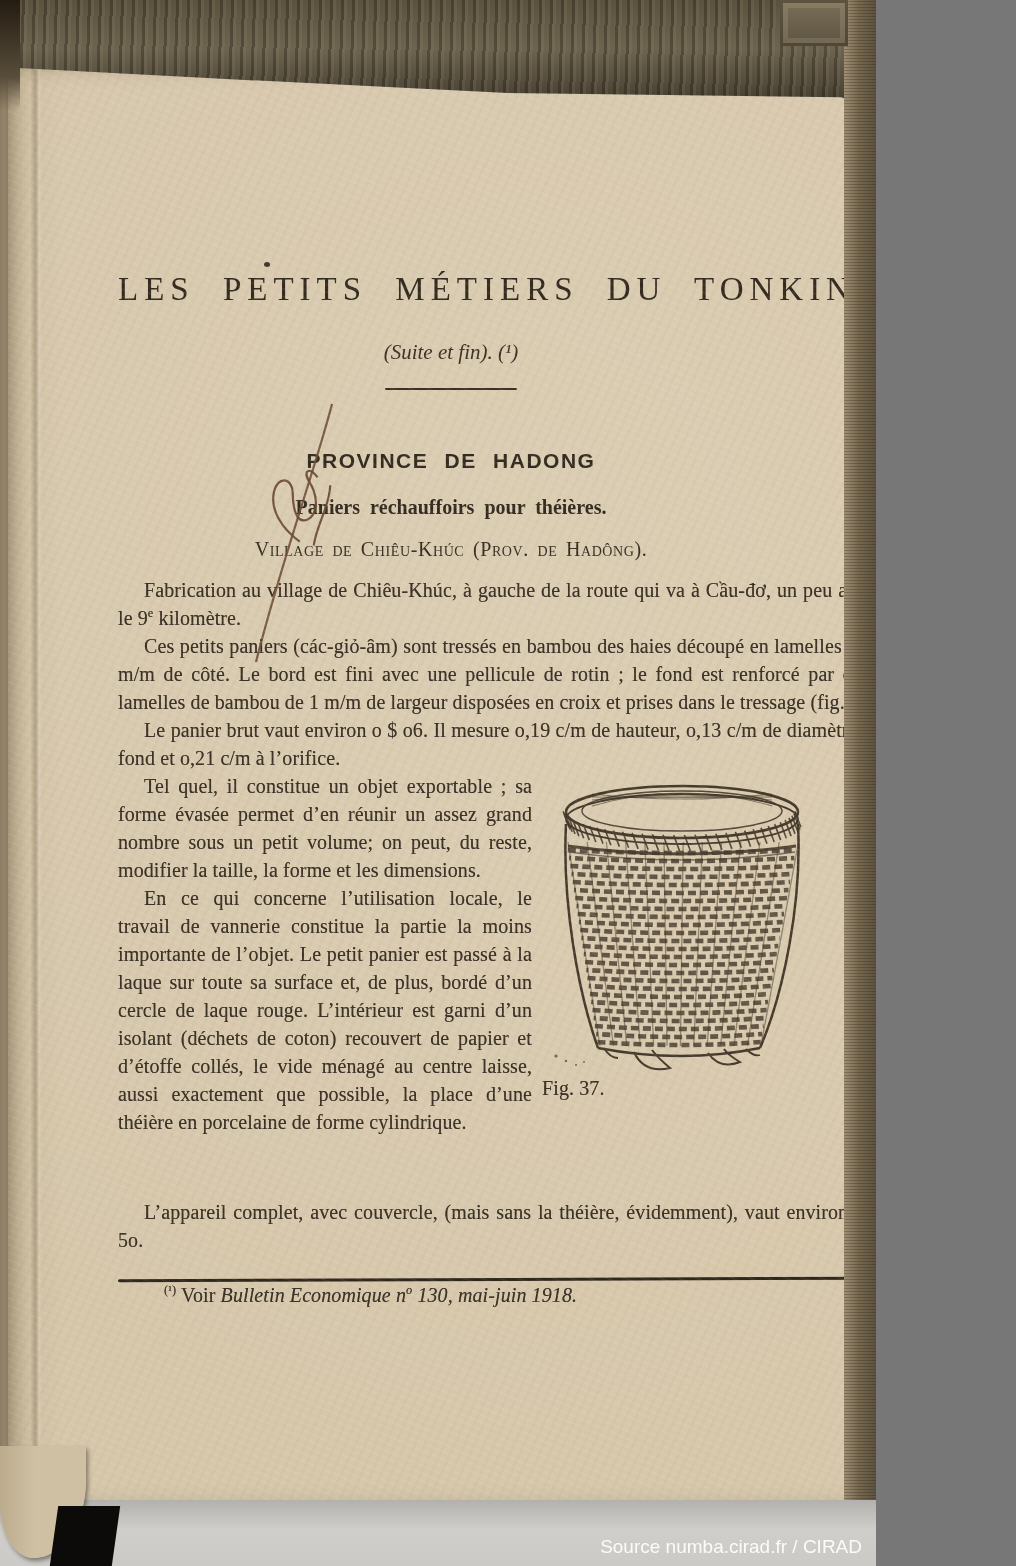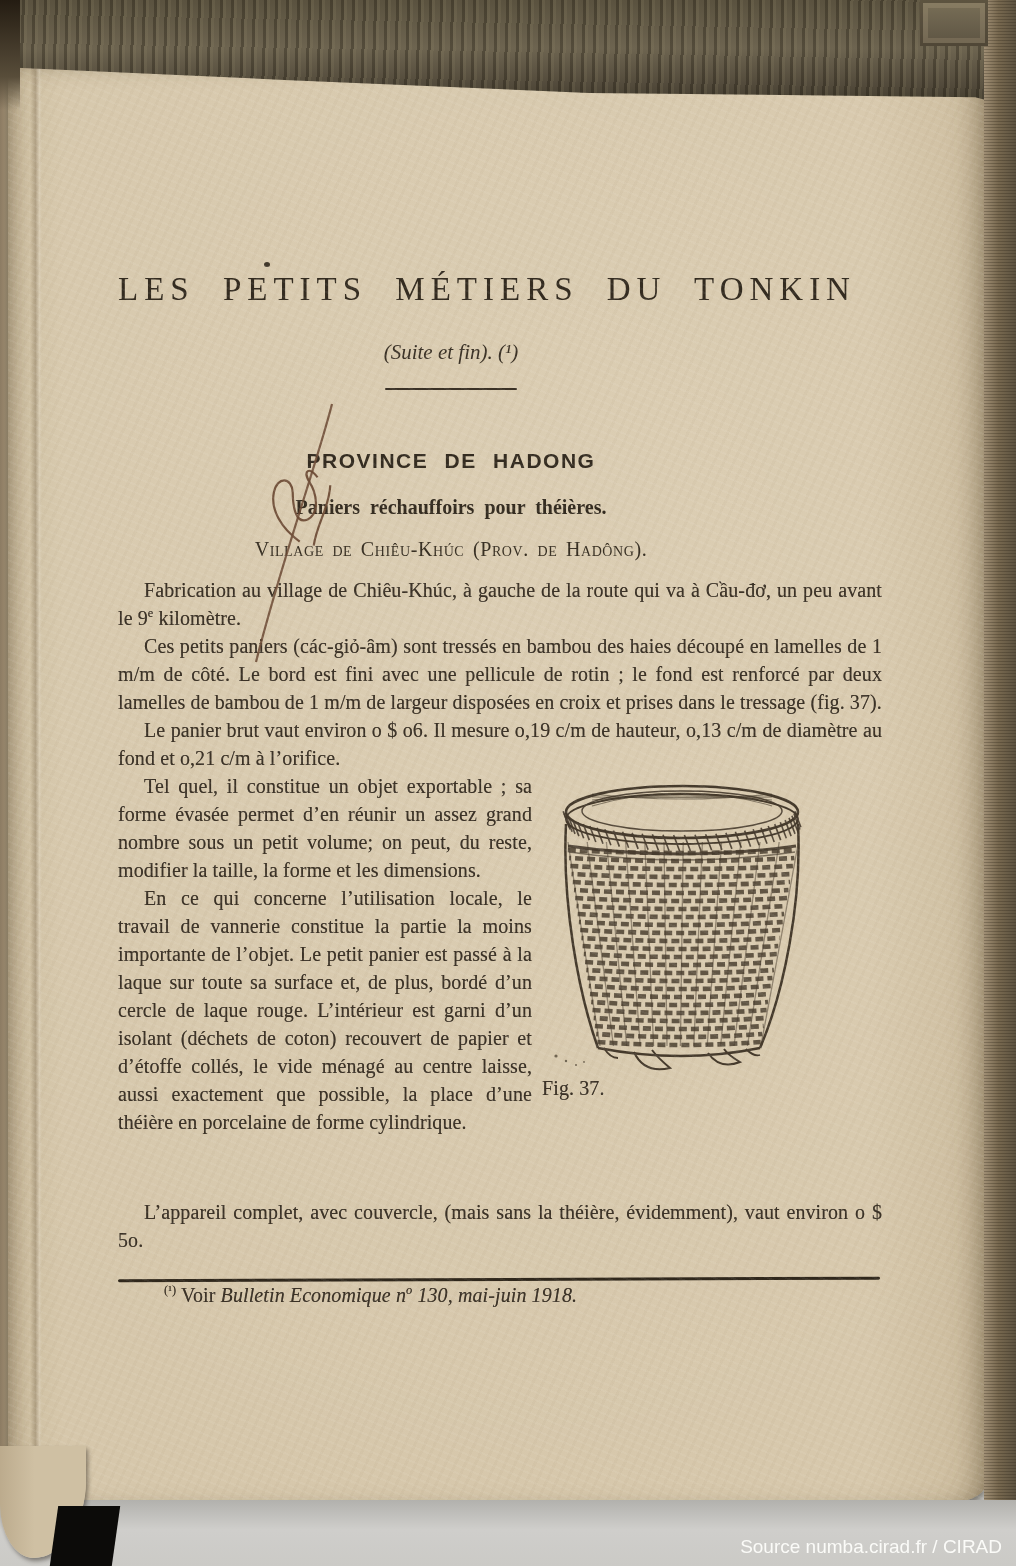--- a/index.html
+++ b/index.html
@@ -1,16 +1,16 @@
 <!DOCTYPE html>
 <html><head>
 <meta charset="utf-8">
 <style>
   html,body{margin:0;padding:0;background:#777;}
-  #canvas{position:relative;width:1016px;height:1566px;overflow:hidden;
+  #canvas{position:relative;width:876px;height:1566px;overflow:hidden;
     background:#cbcac6;font-family:"Liberation Serif","DejaVu Serif",serif;}
 
   
   .under-page{position:absolute;left:0;top:58px;width:12px;height:1400px;
     background:linear-gradient(90deg,#8d7c63,#b9a88a);}
   .page{position:absolute;left:8px;top:56px;width:978px;height:1448px;
     color:#3a3126;
     background:
       radial-gradient(120% 90% at 52% 36%, rgba(255,250,235,.13), transparent 70%),
       linear-gradient(90deg,#bfae90 0px,#cfc0a2 22px,#d6c7ab 55px,#d7c8ac 88%,#cebea0 97%,#c4b394 100%);

